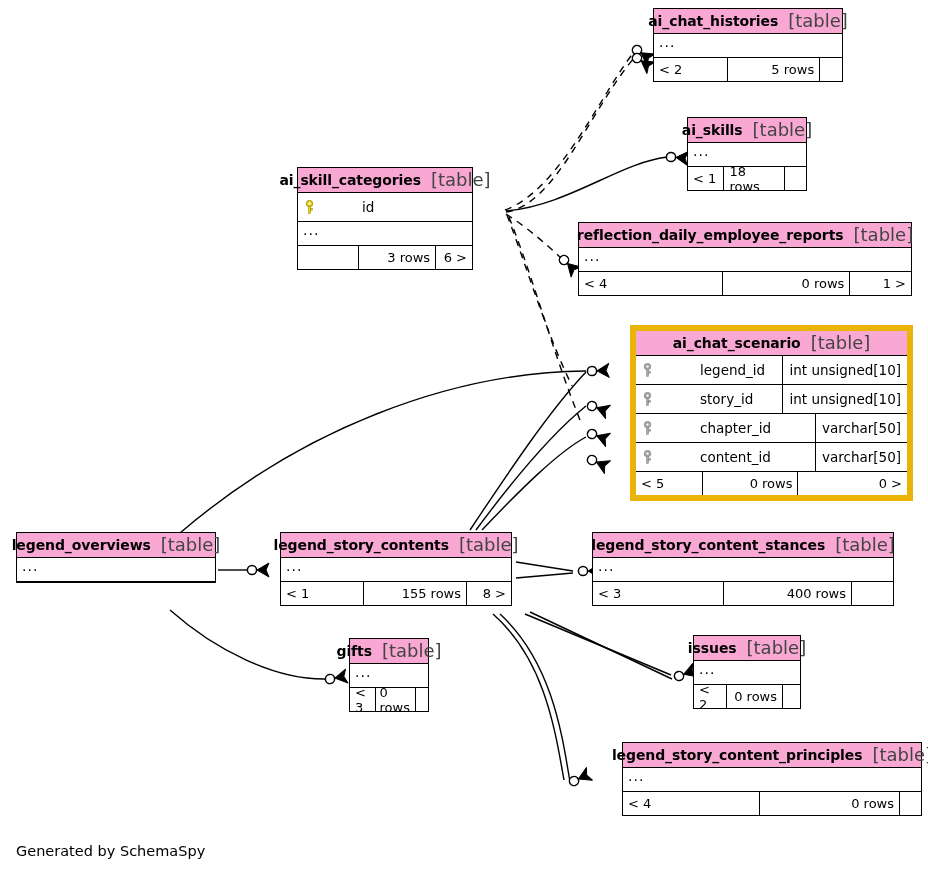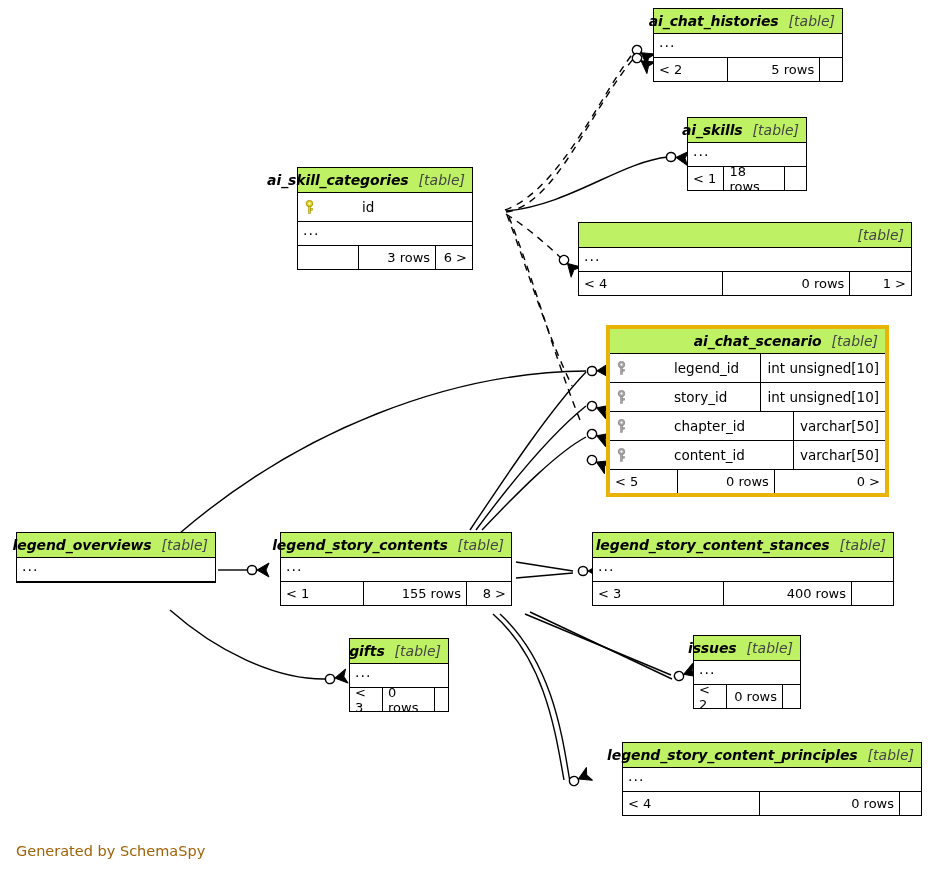--- a/index.html
+++ b/index.html
@@ -32,42 +32,42 @@
   .node {
     position: absolute;
     z-index: 2;
     background: #ffffff;
     border: 1px solid #000000;
     box-sizing: border-box;
     font-size: 13.5px;
     color: #000000;
   }
   .node.focus {
-    border: 4px solid #eab308;
+    border: 6px solid #eab308;
+    margin-left: 24px;
   }
   .node-title {
     display: flex;
     align-items: center;
-    justify-content: flex-end;
-    background: #bef264;
+    justify-content: center;
+    background: #f9a8d4;
     border-bottom: 1px solid #000000;
     padding: 3px 7px 4px 7px;
     white-space: nowrap;
     box-sizing: border-box;
     height: 25px;
-    font-style: italic;
   }
   .node-title .tname {
     font-weight: bold;
     font-size: 14px;
     letter-spacing: -0.1px;
   }
   .node-title .ttag {
     font-weight: normal;
-    font-size: 14px;
+    font-size: 18px;
     color: #444444;
     padding-left: 10px;
   }
   .col-row {
     display: flex;
     align-items: center;
     border-bottom: 1px solid #000000;
     height: 29px;
     box-sizing: border-box;
     white-space: nowrap;
@@ -124,21 +124,21 @@
     flex: 0 0 auto;
     width: 11px;
     height: 14px;
     display: inline-block;
   }
   #footer-note {
     position: absolute;
     left: 16px;
     top: 843px;
     font-size: 14.5px;
-    color: #a16207;
+    color: #000000;
     z-index: 3;
     white-space: nowrap;
   }
 </style>
 </head>
 <body>
 
 <div id="diagram-root">
 
   <svg id="edge-layer" viewBox="0 0 928 873" width="928" height="873" xmlns="http://www.w3.org/2000/svg">
@@ -261,20 +261,21 @@
         </div>
         <div class="ellipsis-row">...</div>
         <div class="foot-row">
           <div class="foot-cell left" style="width: 70px;"></div>
           <div class="foot-cell mid" style="width: 90px;">3 rows</div>
           <div class="foot-cell right" style="width: 42px; flex: 1 1 auto;">6 &gt;</div>
         </div>
       </div>
       <div class="node" style="left: 578px; top: 222px; width: 334px;">
         <div class="node-title">
+          <span class="tname">reflection_daily_employee_reports</span>
           <span class="ttag">[table]</span>
         </div>
         <div class="ellipsis-row">...</div>
         <div class="foot-row">
           <div class="foot-cell left" style="width: 144px;">&lt; 4</div>
           <div class="foot-cell mid" style="width: 128px;">0 rows</div>
           <div class="foot-cell right" style="width: 62px; flex: 1 1 auto;">1 &gt;</div>
         </div>
       </div>
       <div class="node focus" style="left: 606px; top: 325px; width: 283px;">
@@ -360,21 +361,21 @@
           <span class="tname">legend_story_content_stances</span>
           <span class="ttag">[table]</span>
         </div>
         <div class="ellipsis-row">...</div>
         <div class="foot-row">
           <div class="foot-cell left" style="width: 130px;">&lt; 3</div>
           <div class="foot-cell mid" style="width: 128px;">400 rows</div>
           <div class="foot-cell right" style="width: 42px; flex: 1 1 auto;"></div>
         </div>
       </div>
-      <div class="node" style="left: 349px; top: 638px; width: 100px;">
+      <div class="node" style="left: 349px; top: 638px; width: 80px;">
         <div class="node-title">
           <span class="tname">gifts</span>
           <span class="ttag">[table]</span>
         </div>
         <div class="ellipsis-row">...</div>
         <div class="foot-row">
           <div class="foot-cell left" style="width: 32px;">&lt; 3</div>
           <div class="foot-cell mid" style="width: 52px;">0 rows</div>
           <div class="foot-cell right" style="width: 14px; flex: 1 1 auto;"></div>
         </div>

